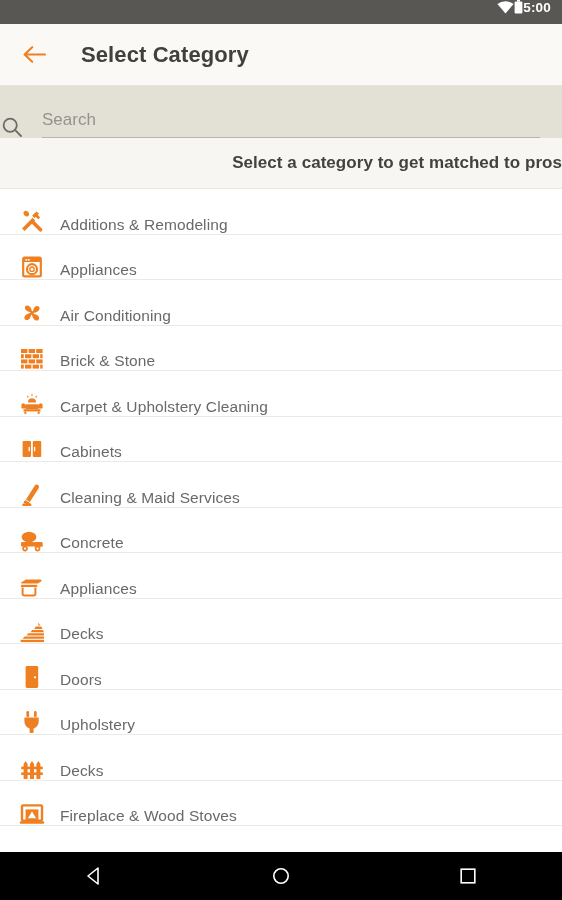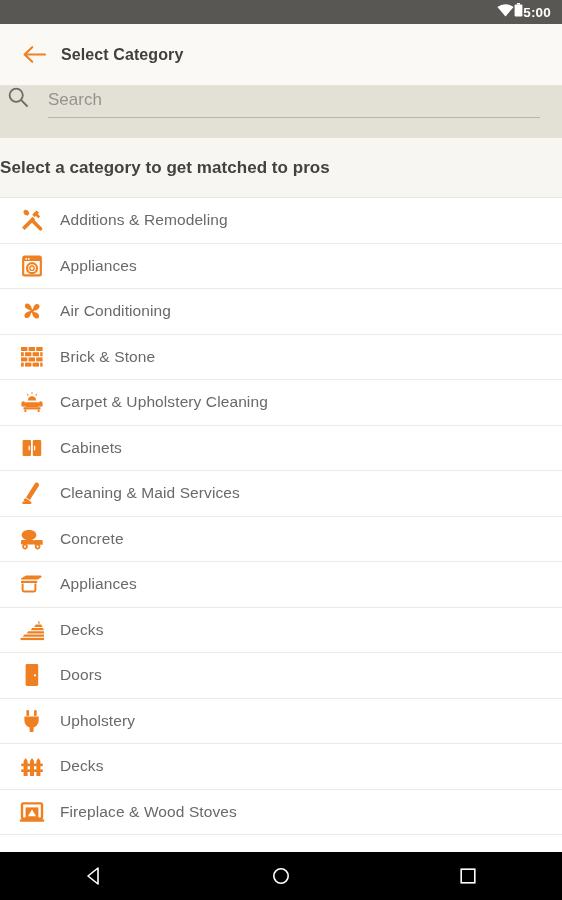--- a/index.html
+++ b/index.html
@@ -7,70 +7,70 @@
   body {
     font-family:"Liberation Sans", sans-serif;
     background:#ffffff;
     overflow:hidden;
   }
   #app { position:relative; width:562px; height:900px; background:#fff; }
 
   
   .statusbar {
     height:24px; background:#595754;
-    display:flex; align-items:center; justify-content:flex-end;
+    display:flex; justify-content:flex-end;
     padding-right:11px; 
   }
   .sb-time { color:#fff; font-size:13.5px; font-weight:bold; letter-spacing:.2px; }
   .sb-ico { display:block; }
 
   
   .toolbar {
     height:62px; background:#faf9f5;
     display:flex; align-items:center; padding-left:19px;
     border-bottom:1px solid #e6e3da;
   }
   .back-btn {
     width:30px; height:30px; display:flex; align-items:center; justify-content:center;
     cursor:pointer;
   }
   .title {
-    margin-left:12px; font-size:16px; color:#40403e;
+    margin-left:32px; font-size:22px; color:#40403e;
     font-weight:bold; letter-spacing:.1px;
   }
 
   
   .searchbar {
     height:52px; background:#e3e0d5;
-    display:flex; align-items:flex-start; padding:0 22px 0 7px;
+    display:flex; align-items:flex-end; padding:0 22px 0 1px;
   }
   .search-ico { width:22px; height:22px; flex:0 0 22px; }
   .search-field {
     margin-left:19px; flex:1; height:32px;
     border-bottom:1px solid #b8b5ab; display:flex; align-items:center;
   }
   .search-field input {
     width:100%; border:0; outline:0; background:transparent;
     font-family:"Liberation Sans", sans-serif;
     font-size:17px; color:#4a4a48; padding-bottom:4px;
   }
   .search-field input::placeholder { color:#95938d; }
 
   
   .prompt {
-    height:60px; background:#f7f6f2;
-    display:flex; align-items:center; justify-content:flex-start;
+    height:51px; background:#f7f6f2;
+    display:flex; align-items:center; justify-content:flex-end;
     border-bottom:1px solid #eae7e0;
   }
   .prompt span { font-size:17px; color:#43423f; font-weight:bold; letter-spacing:.05px; }
 
   
   .list { background:#fff; }
   .row {
-    height:45.5px; display:flex; align-items:center;
+    height:45.5px; display:flex; align-items:flex-end;
     border-bottom:1px solid #eceae5; cursor:pointer; background:#fff;
   }
   .row-ico {
     width:36px; flex:0 0 36px; margin-left:14px;
     display:flex; align-items:center; justify-content:center;
   }
   .row-label {
     margin-left:10px; font-size:15.5px; color:#68696a; letter-spacing:.1px;
   }
 

